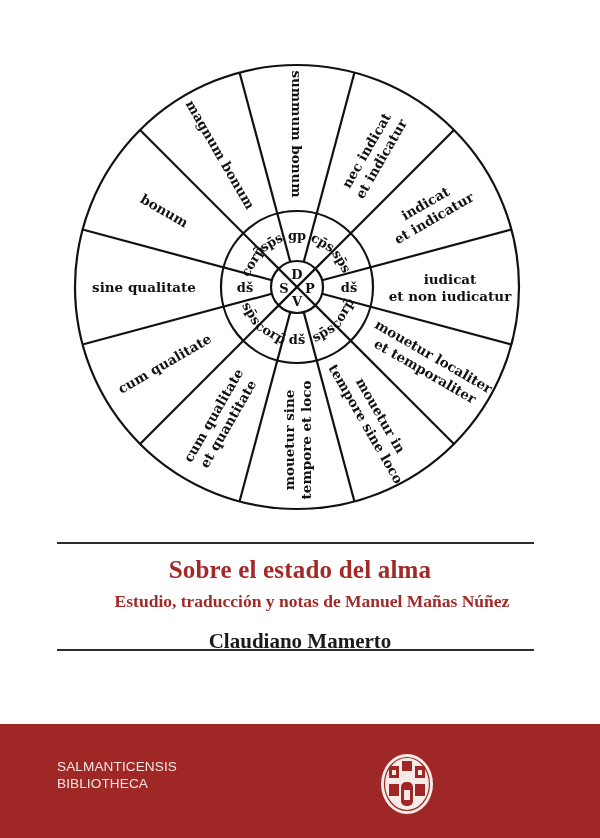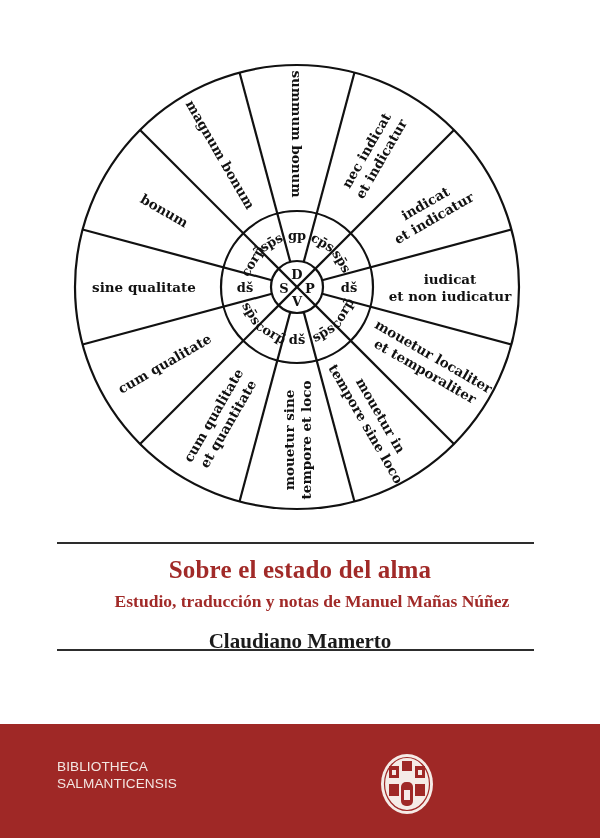--- a/index.html
+++ b/index.html
@@ -140,22 +140,22 @@
 <div class="rule top"></div>
 
 <div class="title-block title">Sobre el estado del alma</div>
 <div class="title-block subtitle">Estudio, traducción y notas de Manuel Mañas Núñez</div>
 <div class="title-block author">Claudiano Mamerto</div>
 
 <div class="rule bottom"></div>
 
 <div class="footer">
   <div class="series">
+    <div>SALMANTICENSIS</div>
     <div>BIBLIOTHECA</div>
-    <div>SALMANTICENSIS</div>
   </div>
   <svg class="logo" viewBox="0 0 56 64" xmlns="http://www.w3.org/2000/svg">
     <ellipse cx="28" cy="32" rx="26" ry="30" fill="#f5ebe7"></ellipse>
     <ellipse cx="28" cy="32" rx="22.5" ry="26.5" fill="none" stroke="#9f2826" stroke-width="1.2"></ellipse>
     <rect x="10" y="14" width="10" height="12" fill="#9f2826"></rect>
     <rect x="36" y="14" width="10" height="12" fill="#9f2826"></rect>
     <rect x="23" y="9" width="10" height="10" fill="#9f2826"></rect>
     <rect x="10" y="32" width="10" height="12" fill="#9f2826"></rect>
     <rect x="36" y="32" width="10" height="12" fill="#9f2826"></rect>
     <rect x="22" y="30" width="12" height="24" rx="5" fill="#9f2826"></rect>

